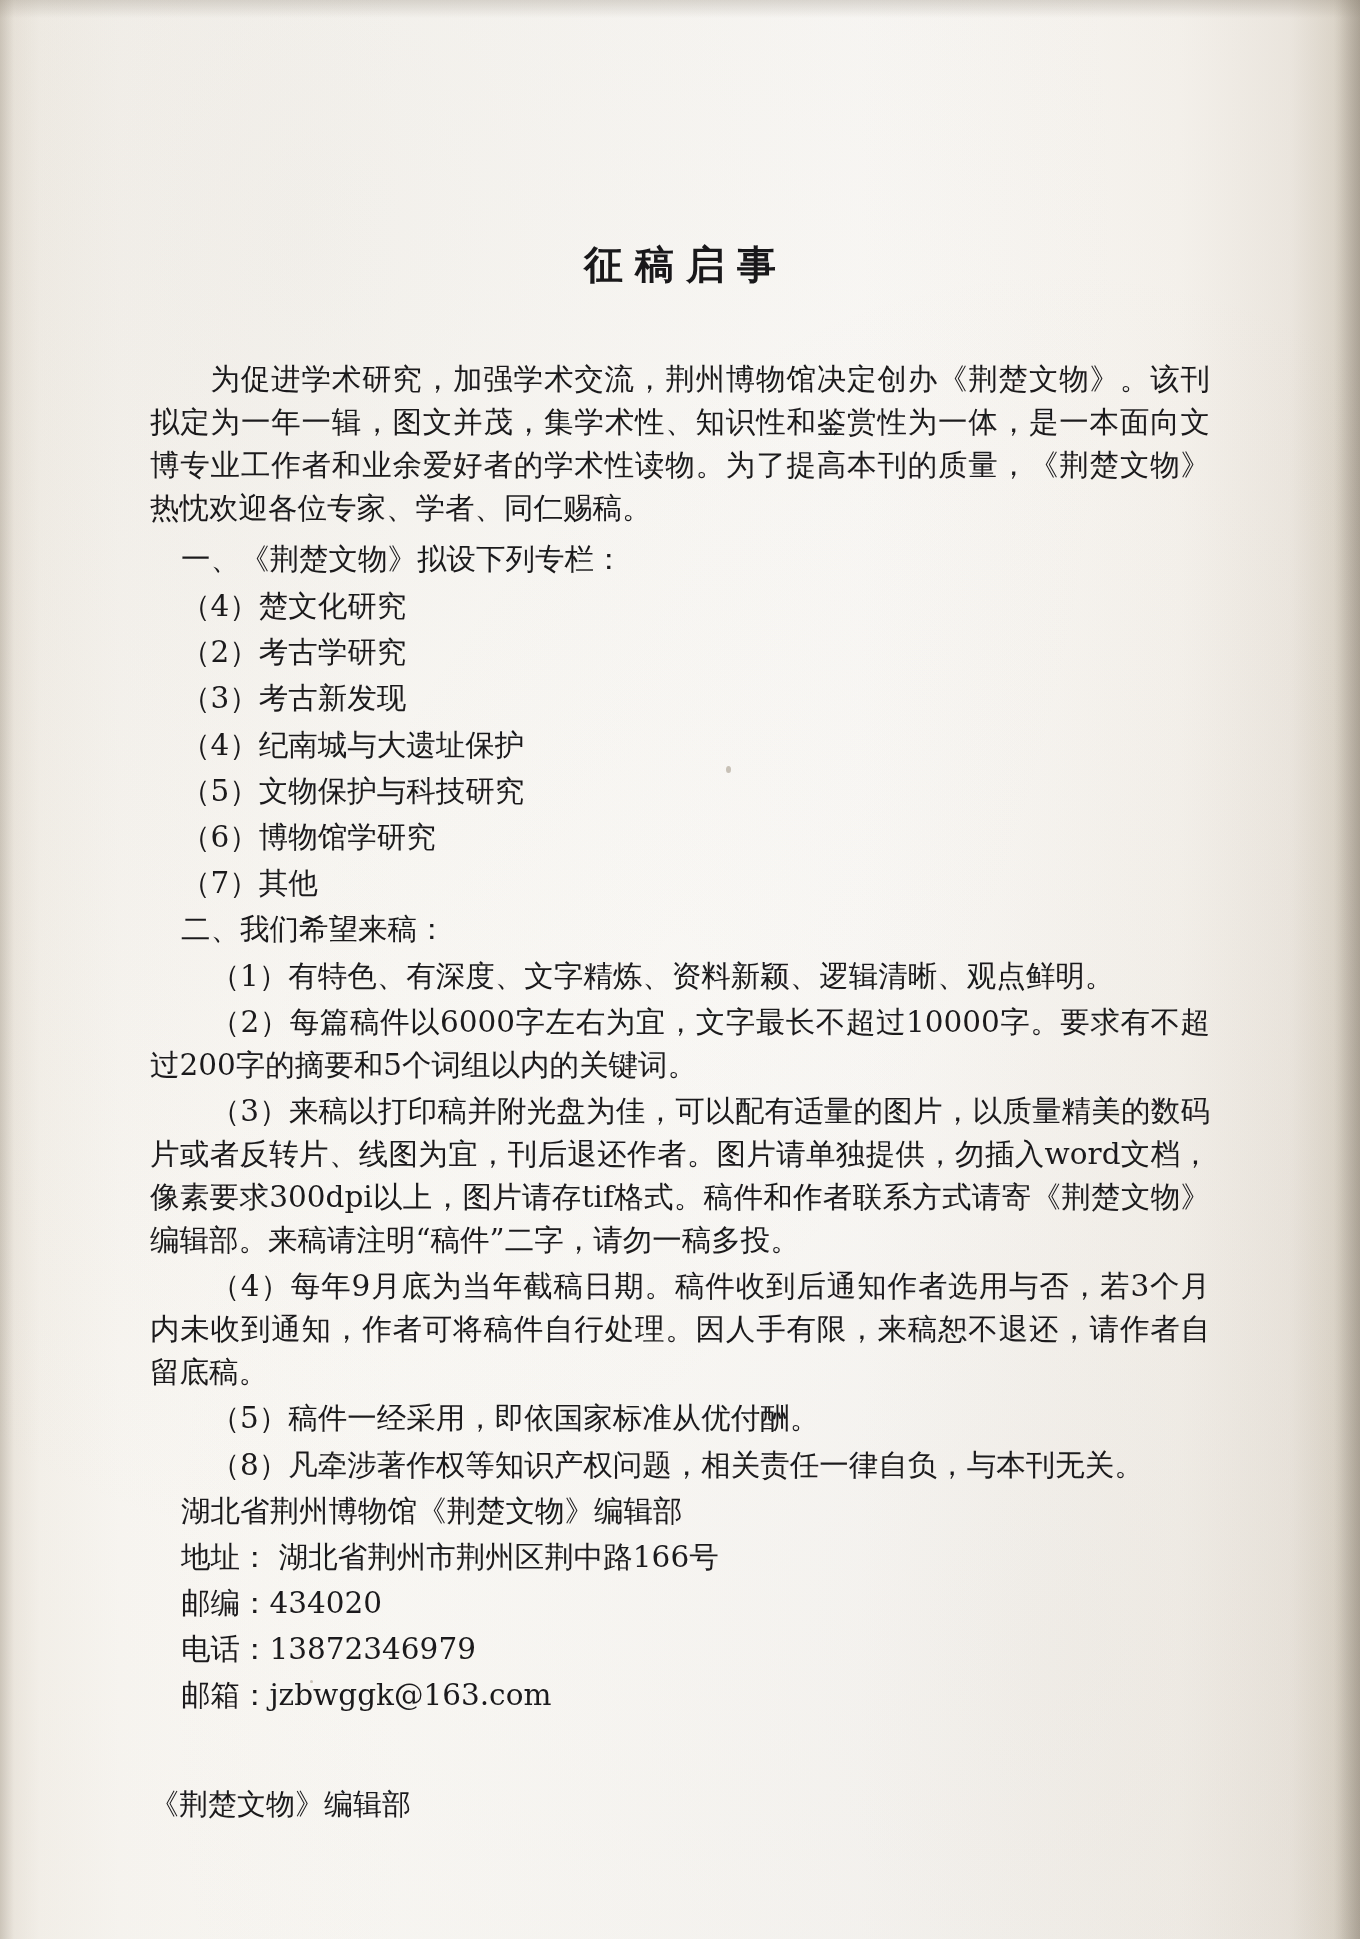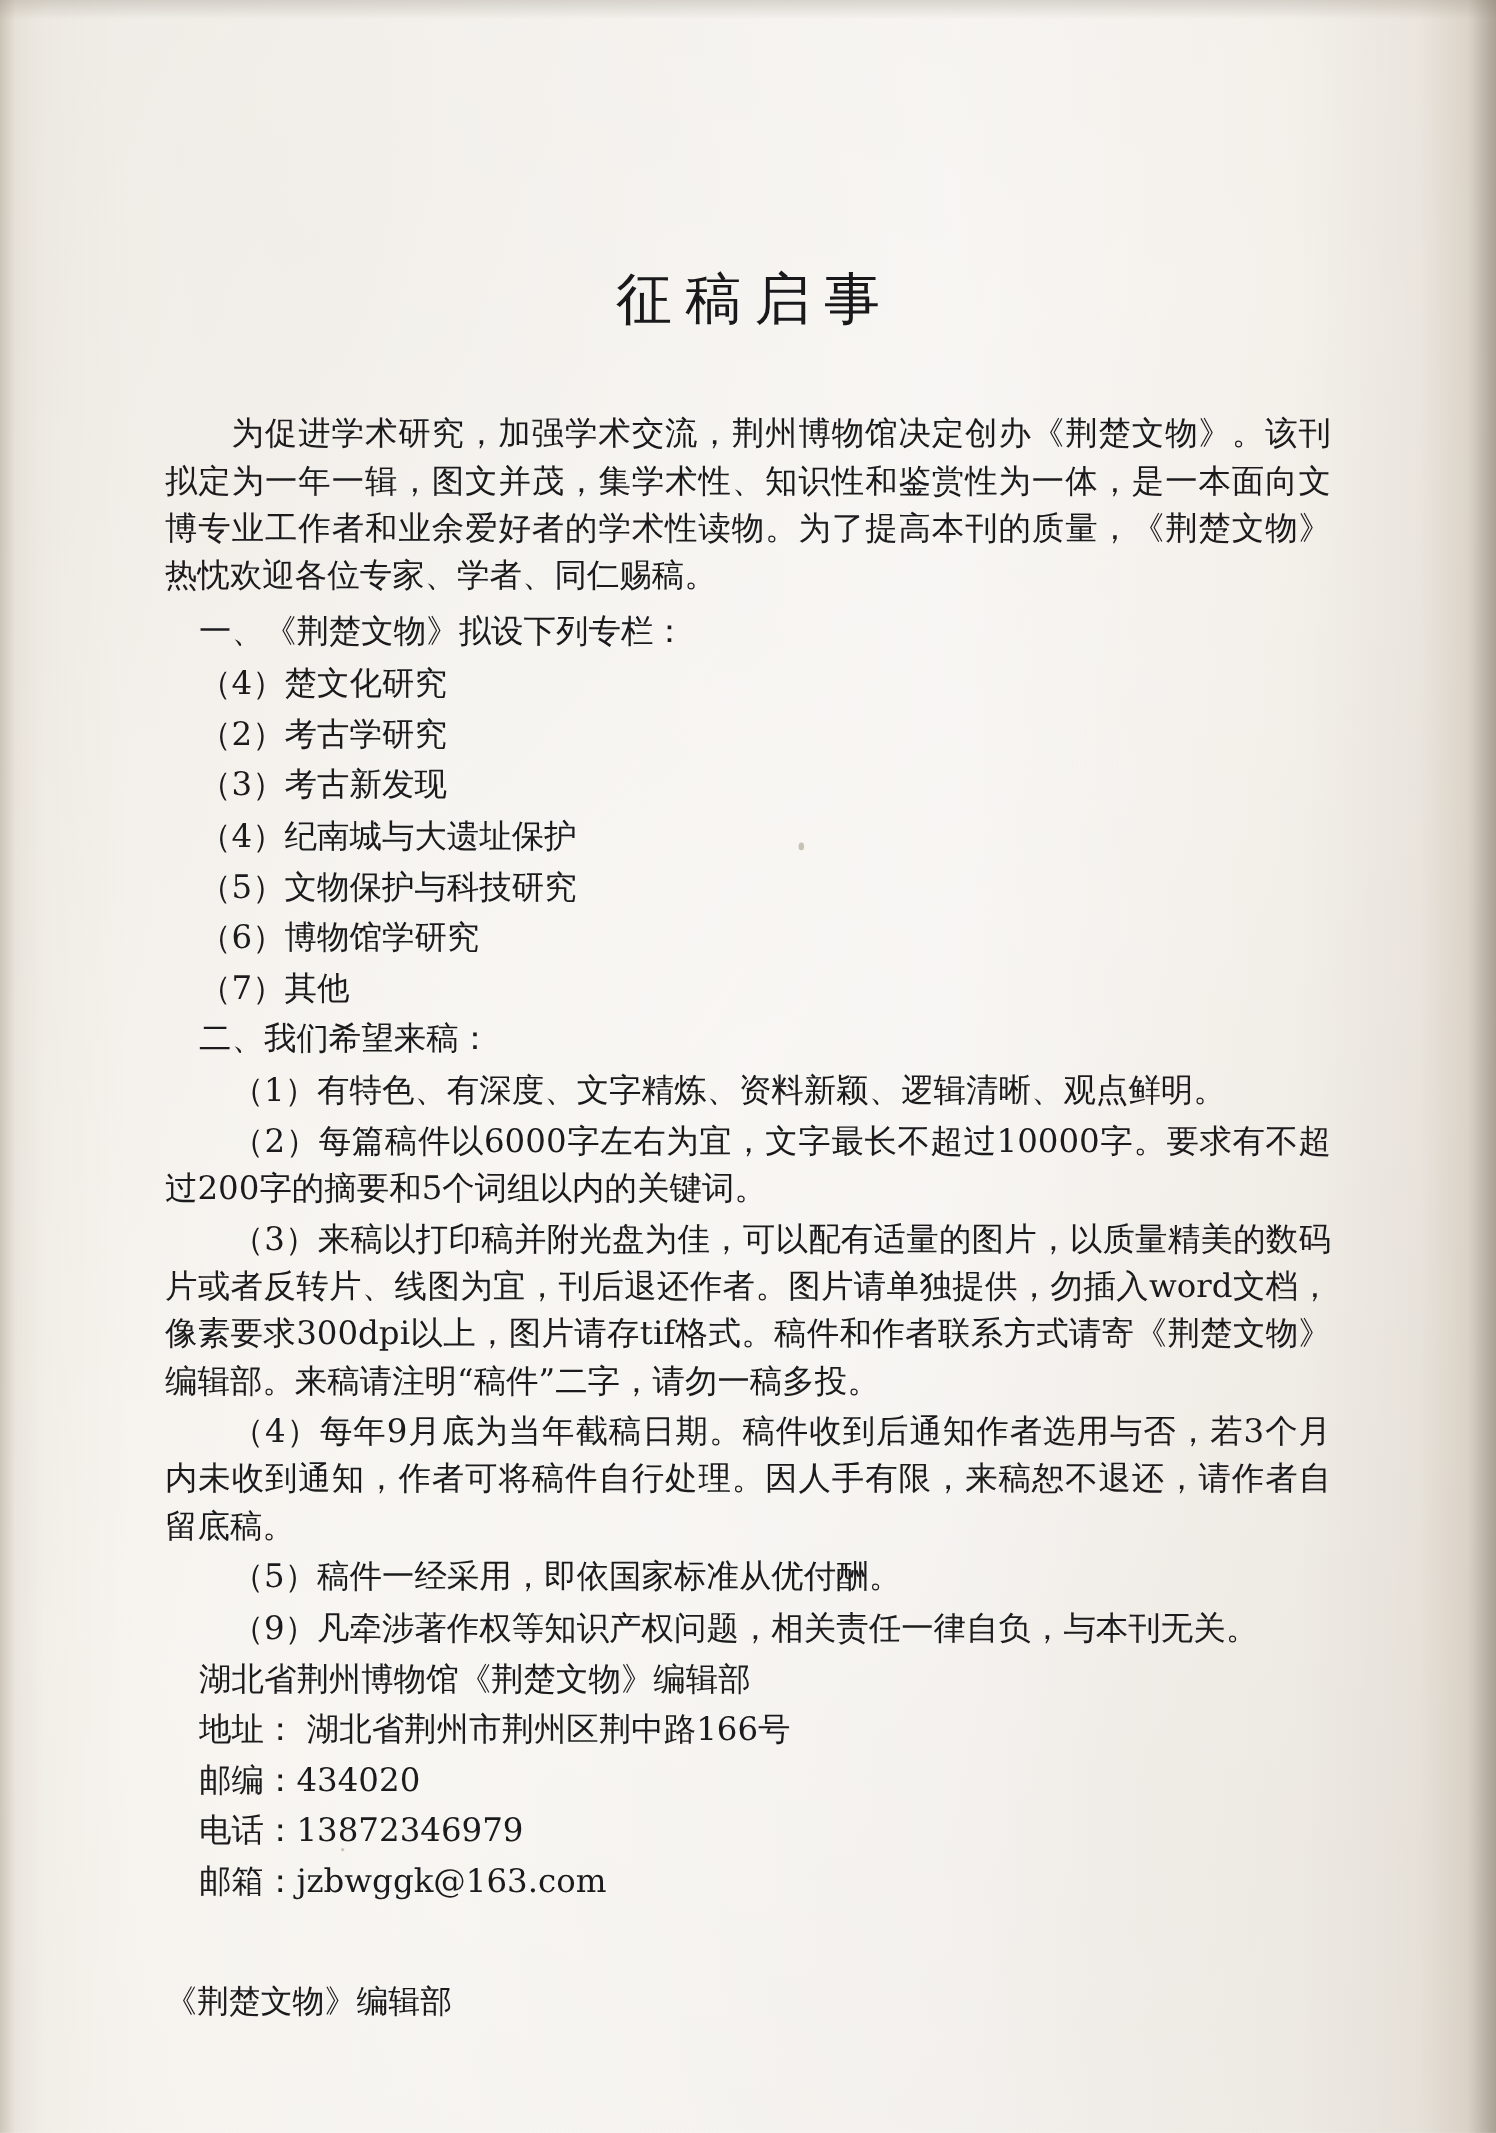--- a/index.html
+++ b/index.html
@@ -54,22 +54,22 @@
     top: 0;
     width: 1060px;
     height: 100%;
   }
 
   .doc-title {
     margin: 0;
     padding-top: 238px;
     text-align: center;
     font-family: "DejaVu Serif", "Liberation Serif", serif;
-    font-weight: 400;
-    font-size: 51px;
+    font-weight: 700;
+    font-size: 39px;
     letter-spacing: 12px;
     color: #19181a;
     text-indent: 12px;
   }
 
   .body-text {
     margin-top: 66px;
     font-size: 29.5px;
     line-height: 1.46;
     color: #1b1a1c;
@@ -146,21 +146,21 @@
       </div>
 
       <p class="section-head">二、我们希望来稿：</p>
 
       <div class="para-block">
         <p class="indent2 para">（1）有特色、有深度、文字精炼、资料新颖、逻辑清晰、观点鲜明。</p>
         <p class="indent2 para">（2）每篇稿件以6000字左右为宜，文字最长不超过10000字。要求有不超过200字的摘要和5个词组以内的关键词。</p>
         <p class="indent2 para">（3）来稿以打印稿并附光盘为佳，可以配有适量的图片，以质量精美的数码片或者反转片、线图为宜，刊后退还作者。图片请单独提供，勿插入word文档，像素要求300dpi以上，图片请存tif格式。稿件和作者联系方式请寄《荆楚文物》编辑部。来稿请注明“稿件”二字，请勿一稿多投。</p>
         <p class="indent2 para">（4）每年9月底为当年截稿日期。稿件收到后通知作者选用与否，若3个月内未收到通知，作者可将稿件自行处理。因人手有限，来稿恕不退还，请作者自留底稿。</p>
         <p class="indent2 para">（5）稿件一经采用，即依国家标准从优付酬。</p>
-        <p class="indent2 para">（9）凡牵涉著作权等知识产权问题，相关责任一律自负，与本刊无关。</p>
+        <p class="indent2 para">（8）凡牵涉著作权等知识产权问题，相关责任一律自负，与本刊无关。</p>
       </div>
 
 
       <div class="para-block">
         <p class="addr-line">湖北省荆州博物馆《荆楚文物》编辑部</p>
         <p class="addr-line">地址：  湖北省荆州市荆州区荆中路166号</p>
         <p class="addr-line">邮编：434020</p>
         <p class="addr-line">电话：13872346979</p>
         <p class="addr-line">邮箱：jzbwggk@163.com</p>
       </div>

